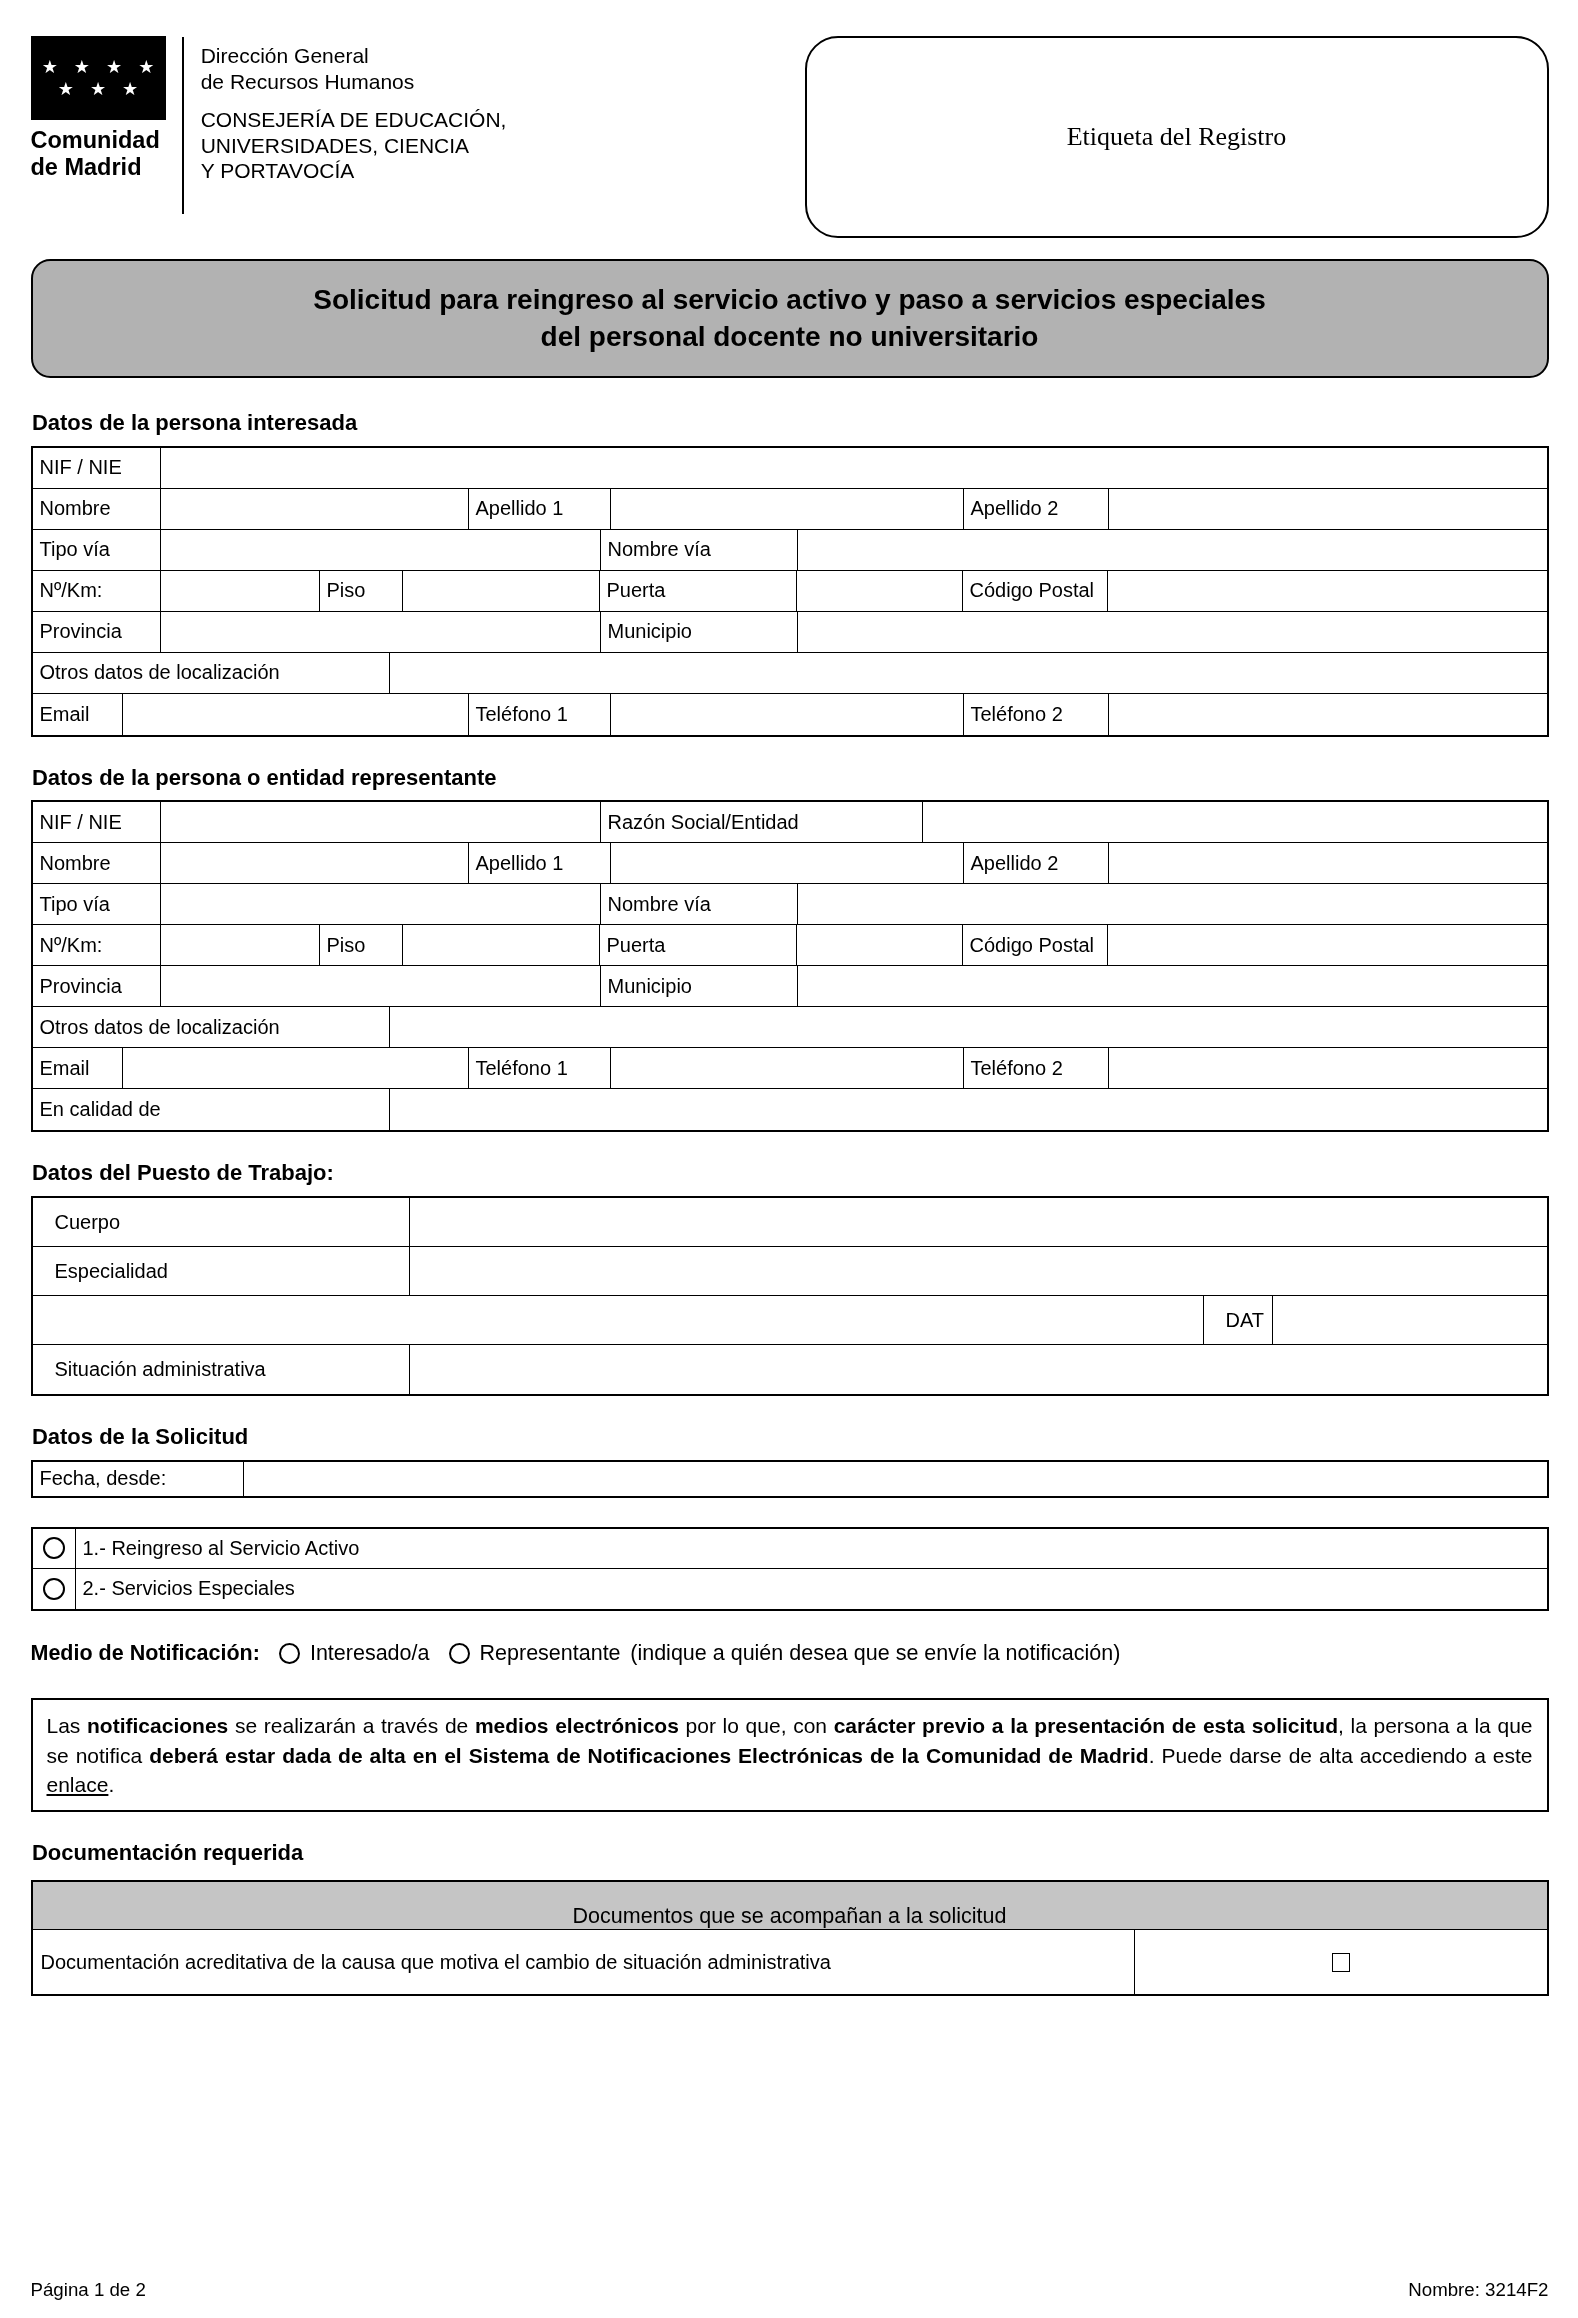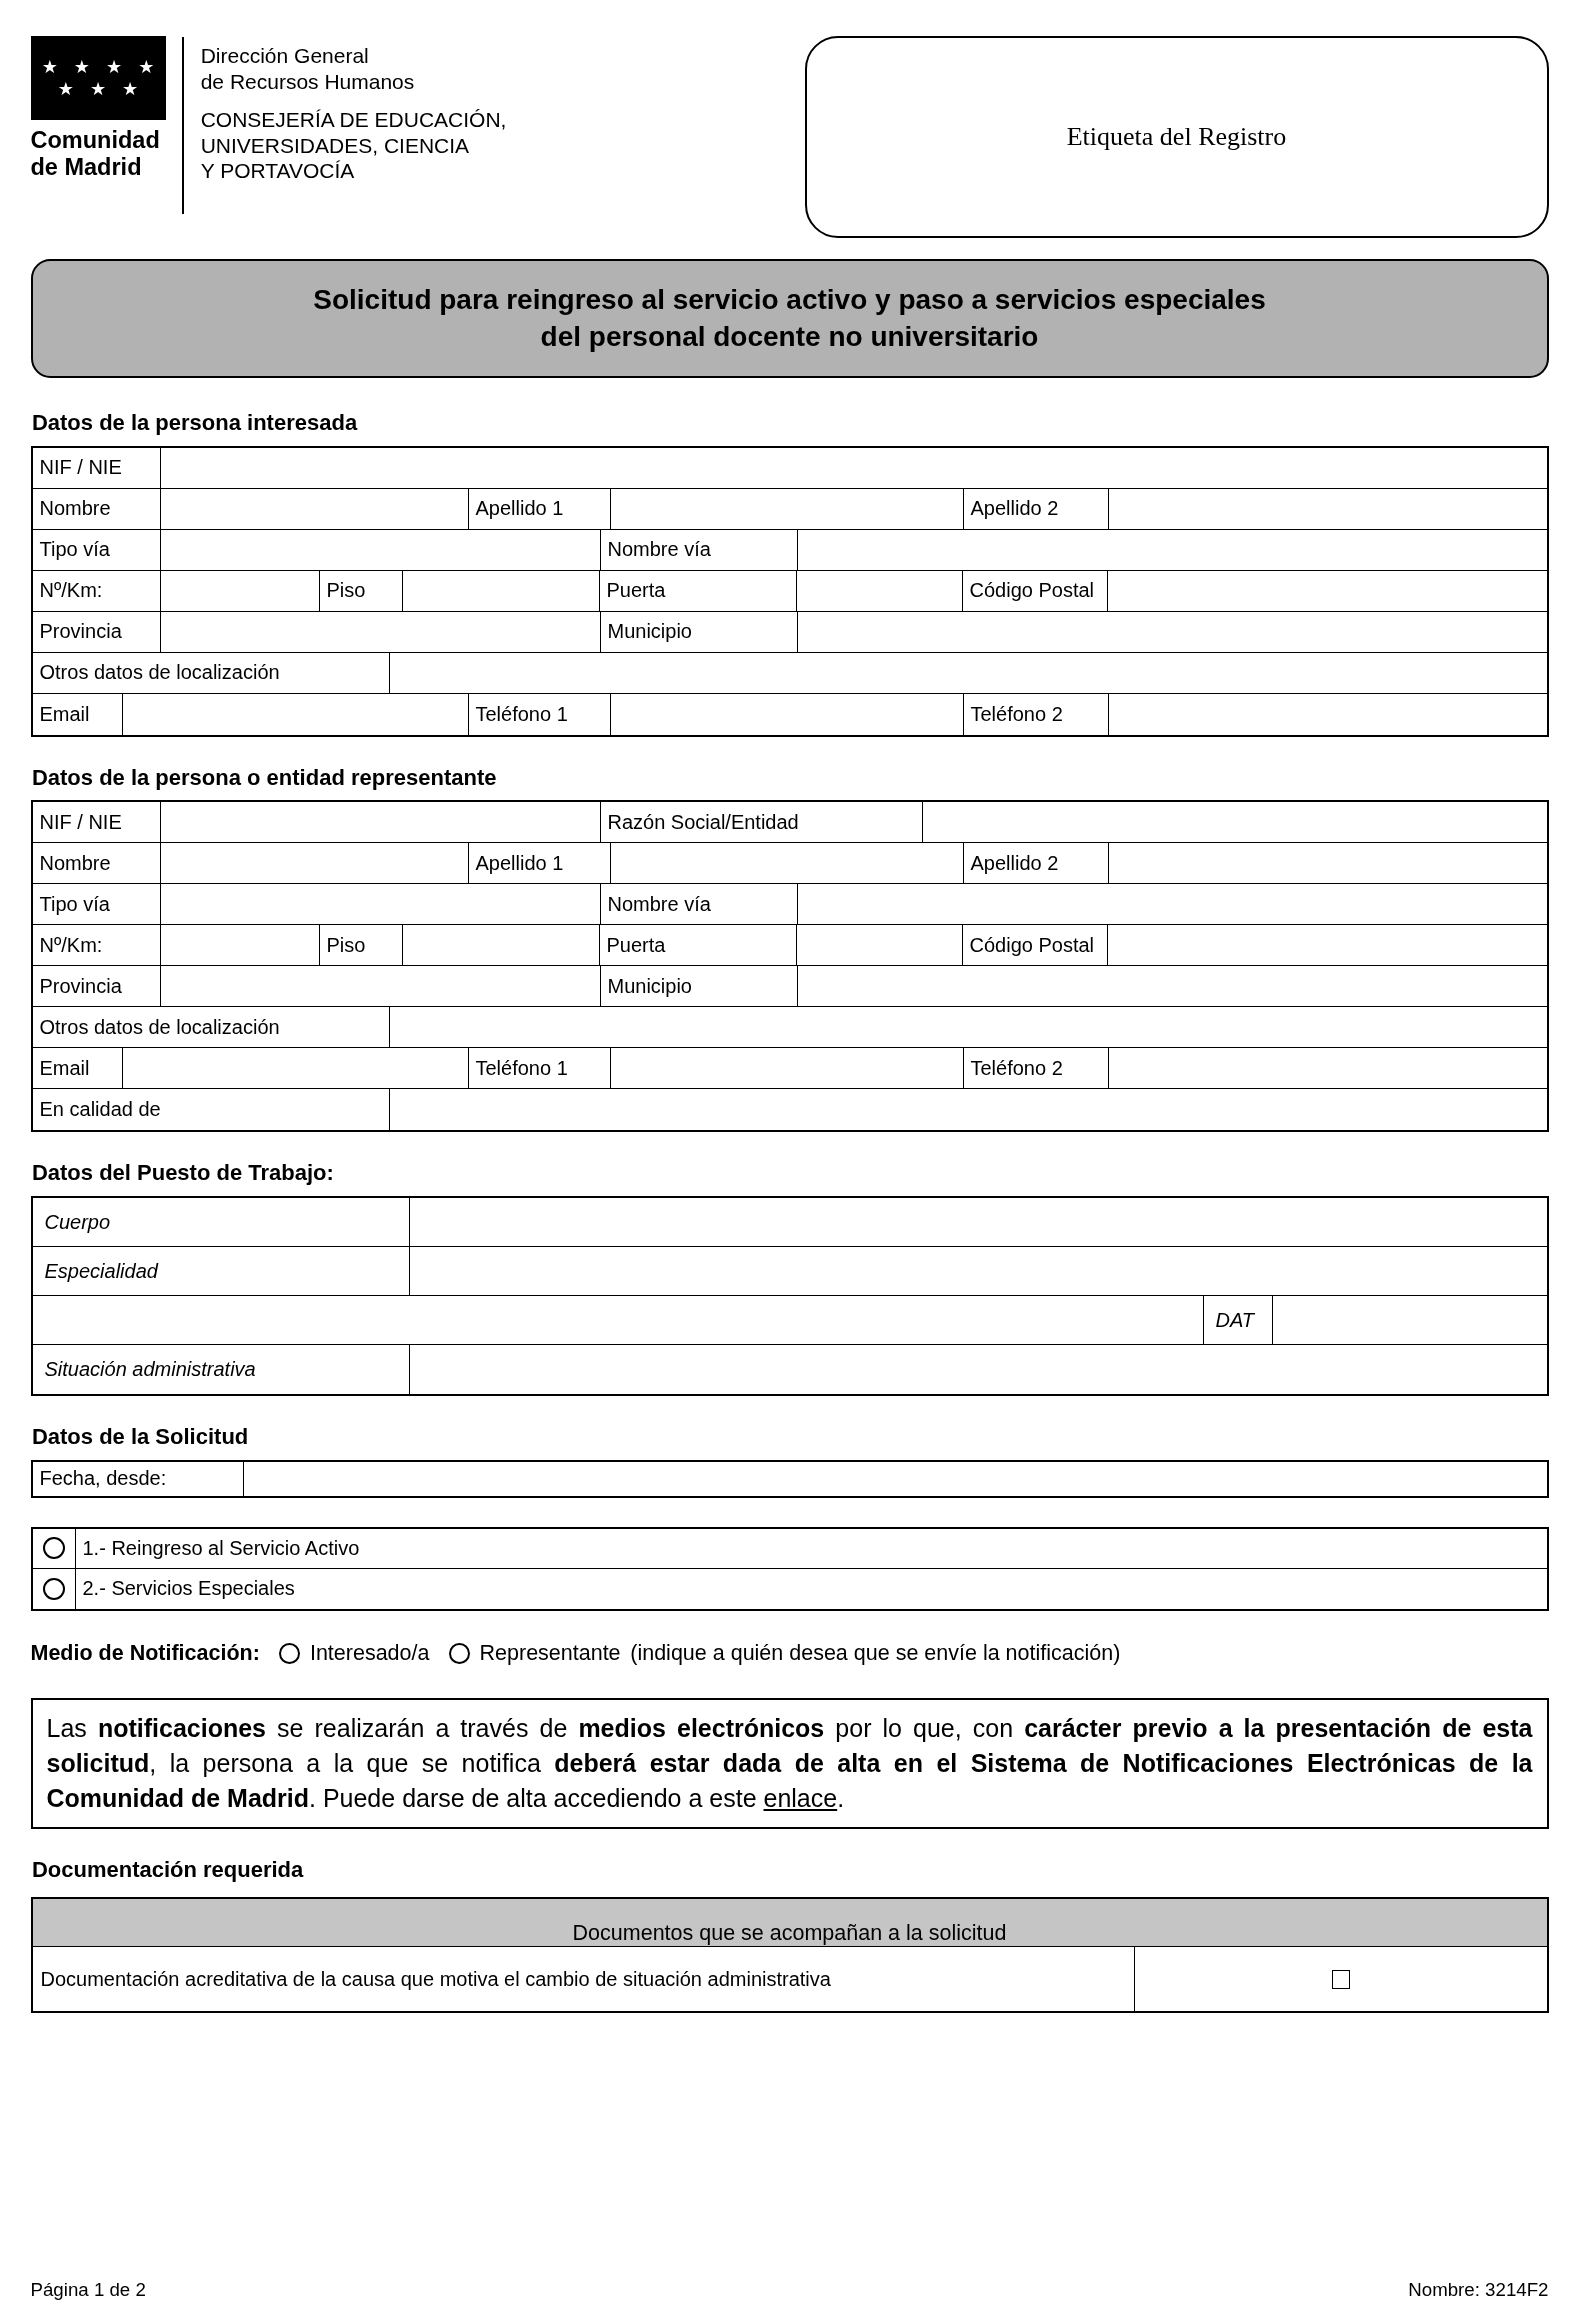--- a/index.html
+++ b/index.html
@@ -27,38 +27,38 @@
 
   
   .ftable { border: 2.1px solid #000; width: 1518px; }
   .frow { display: flex; border-bottom: 1.4px solid #000; }
   .ftable .frow:last-child { border-bottom: none; }
   .cell { border-right: 1.4px solid #000; display: flex; align-items: center; padding: 0 7px; font-size: 20px; overflow: hidden; white-space: nowrap; }
   .frow .cell:last-child { border-right: none; }
   .grow { flex: 1 1 auto; }
   .pt .frow { height: 41px; }
   .jt .frow { height: 49px; }
-  .jt .cell { padding: 0 12px; font-style: italic; }
+  .jt .cell { padding: 0 22px; }
   .fecha-table .frow { height: 34px; justify-content: center; }
 
   
   .opt-table { margin-top: 29px; }
   .opt-table .frow { height: 40px; text-align: center; }
   .radio-cell { width: 43px; justify-content: center; padding: 0; }
   .radio { width: 22px; height: 22px; border: 2.1px solid #000; border-radius: 50%; display: inline-block; background: #fff; flex: 0 0 auto; }
   .radio.small { width: 21px; height: 21px; }
 
   
   .notif-row { display: flex; align-items: center; margin-top: 30.5px; font-size: 21.5px; }
   .notif-row .bold { font-weight: bold; }
   .notif-row .radio { margin: 0 9.7px 0 19.4px; }
   .notif-row .nota { margin-left: 9.7px; }
 
   
-  .notice { margin-top: 32px; border: 2.1px solid #000; width: 1518px; padding: 11px 14px; font-size: 25px; line-height: 1.4; text-align: justify; }
+  .notice { margin-top: 32px; border: 2.1px solid #000; width: 1518px; padding: 11px 14px; font-size: 21px; line-height: 1.4; text-align: justify; }
   .b { font-weight: bold; }
   .link { text-decoration: underline; cursor: pointer; }
 
   
   .doc-table { margin-top: 14px; }
   .doc-header-row { height: 48px; background: #c5c5c5; align-items: flex-end; }
   .doc-head-cell { justify-content: center; font-size: 21.5px; }
   .doc-row { height: 64px; }
   .doc-row .cell { white-space: normal; padding-left: 8px; }
   .doc-check-cell { width: 412px; justify-content: center; }

